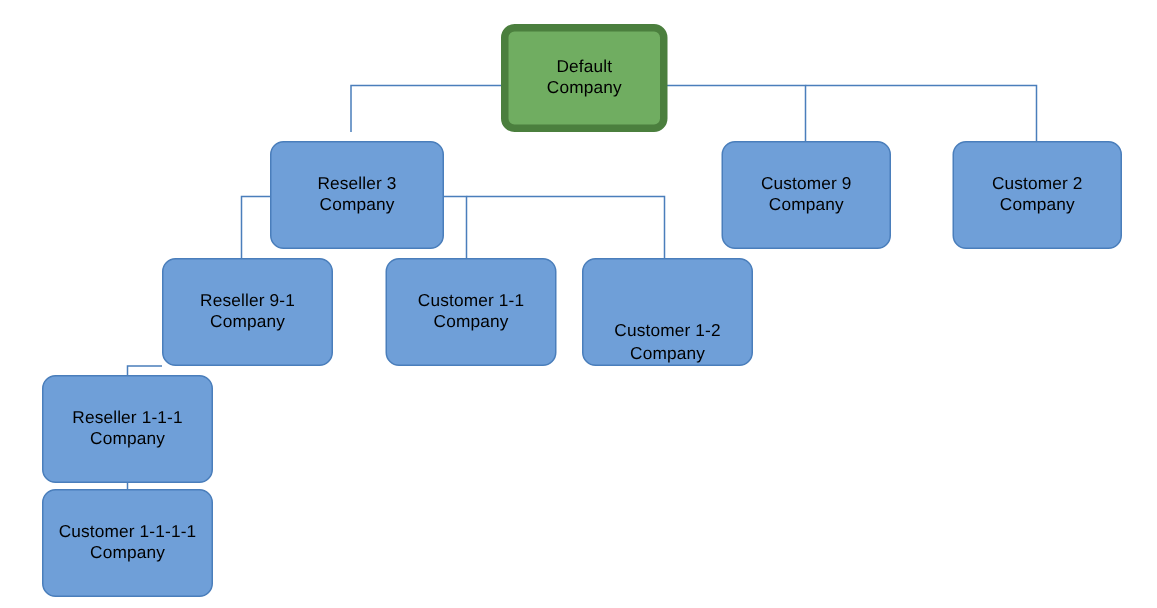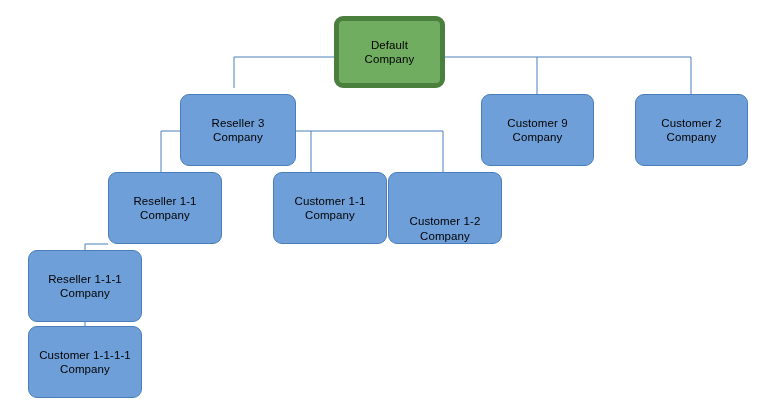--- a/index.html
+++ b/index.html
@@ -78,24 +78,24 @@
     </div>
     <div class="node blue" style="left: 481px; top: 94px; width: 113px; height: 72px; background: rgb(111, 159, 216); border-color: rgb(74, 126, 187);">
       <span class="node-label">Customer 9
 Company</span>
     </div>
     <div class="node blue" style="left: 635px; top: 94px; width: 113px; height: 72px; background: rgb(111, 159, 216); border-color: rgb(74, 126, 187); text-align: center;">
       <span class="node-label">Customer 2
 Company</span>
     </div>
     <div class="node blue" style="left: 108px; top: 172px; width: 114px; height: 72px; background: rgb(111, 159, 216); border-color: rgb(74, 126, 187);">
-      <span class="node-label">Reseller 1-1
+      <span class="node-label">Reseller 9-1
 Company</span>
     </div>
-    <div class="node blue" style="left: 257px; top: 172px; width: 114px; height: 72px; background: rgb(111, 159, 216); border-color: rgb(74, 126, 187); margin-left: 16px;">
+    <div class="node blue" style="left: 257px; top: 172px; width: 114px; height: 72px; background: rgb(111, 159, 216); border-color: rgb(74, 126, 187);">
       <span class="node-label">Customer 1-1
 Company</span>
     </div>
     <div class="node blue" style="left: 388px; top: 172px; width: 114px; height: 72px; background: rgb(111, 159, 216); border-color: rgb(74, 126, 187); align-items: flex-end;">
       <span class="node-label">Customer 1-2
 Company</span>
     </div>
     <div class="node blue" style="left: 28px; top: 250px; width: 114px; height: 72px; background: rgb(111, 159, 216); border-color: rgb(74, 126, 187);">
       <span class="node-label">Reseller 1-1-1
 Company</span>

